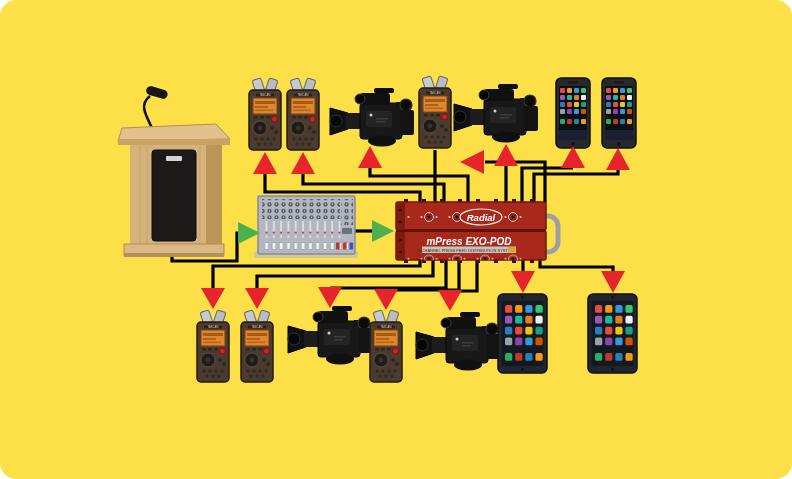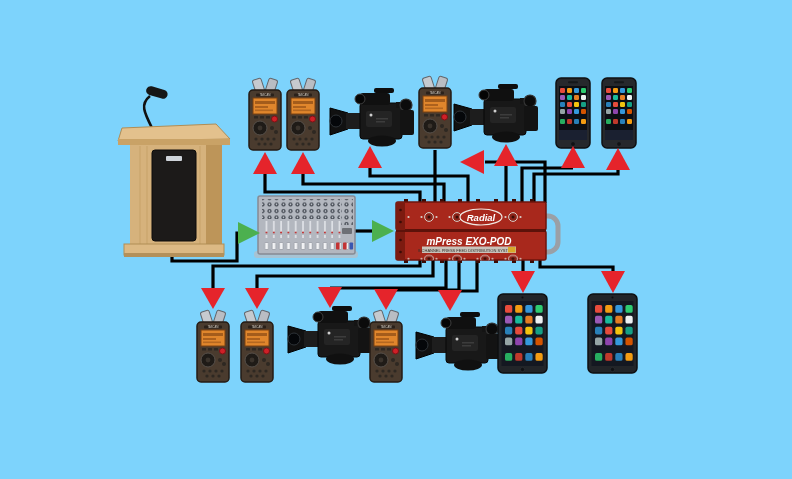--- a/index.html
+++ b/index.html
@@ -1,17 +1,17 @@
 <!DOCTYPE html>
 <html><head>
 <meta charset="utf-8">
 <style>
   html,body{margin:0;padding:0;background:#fff;}
-  #stage{position:relative;width:792px;height:479px;background:#7dd3fc;overflow:hidden;
-         font-family:"Liberation Sans",sans-serif;}
+  #stage{position:relative;width:792px;height:479px;background:#fde047;overflow:hidden;
+         font-family:"Liberation Sans",sans-serif;border-radius:16px;}
   svg{position:absolute;left:0;top:0;}
   text{font-family:"Liberation Sans",sans-serif;}
   .logo-text{font-style:italic;font-weight:bold;}
 </style>
 </head>
 <body>
 
 <div id="stage">
 <svg width="792" height="479" viewBox="0 0 792 479">
   <defs>

